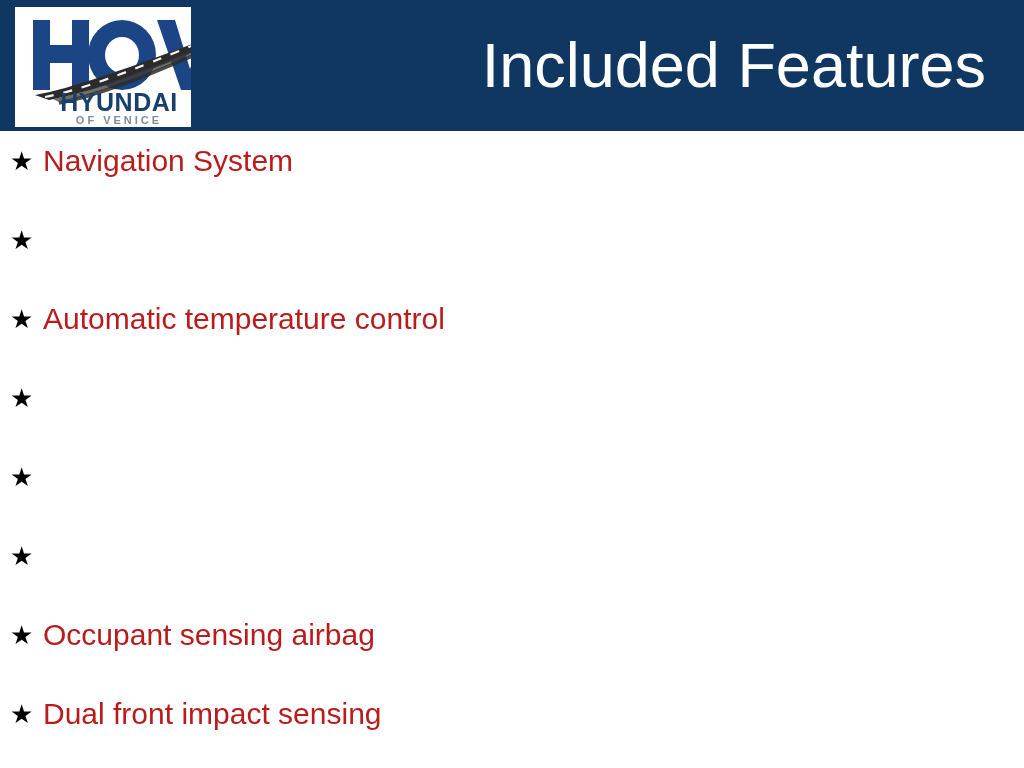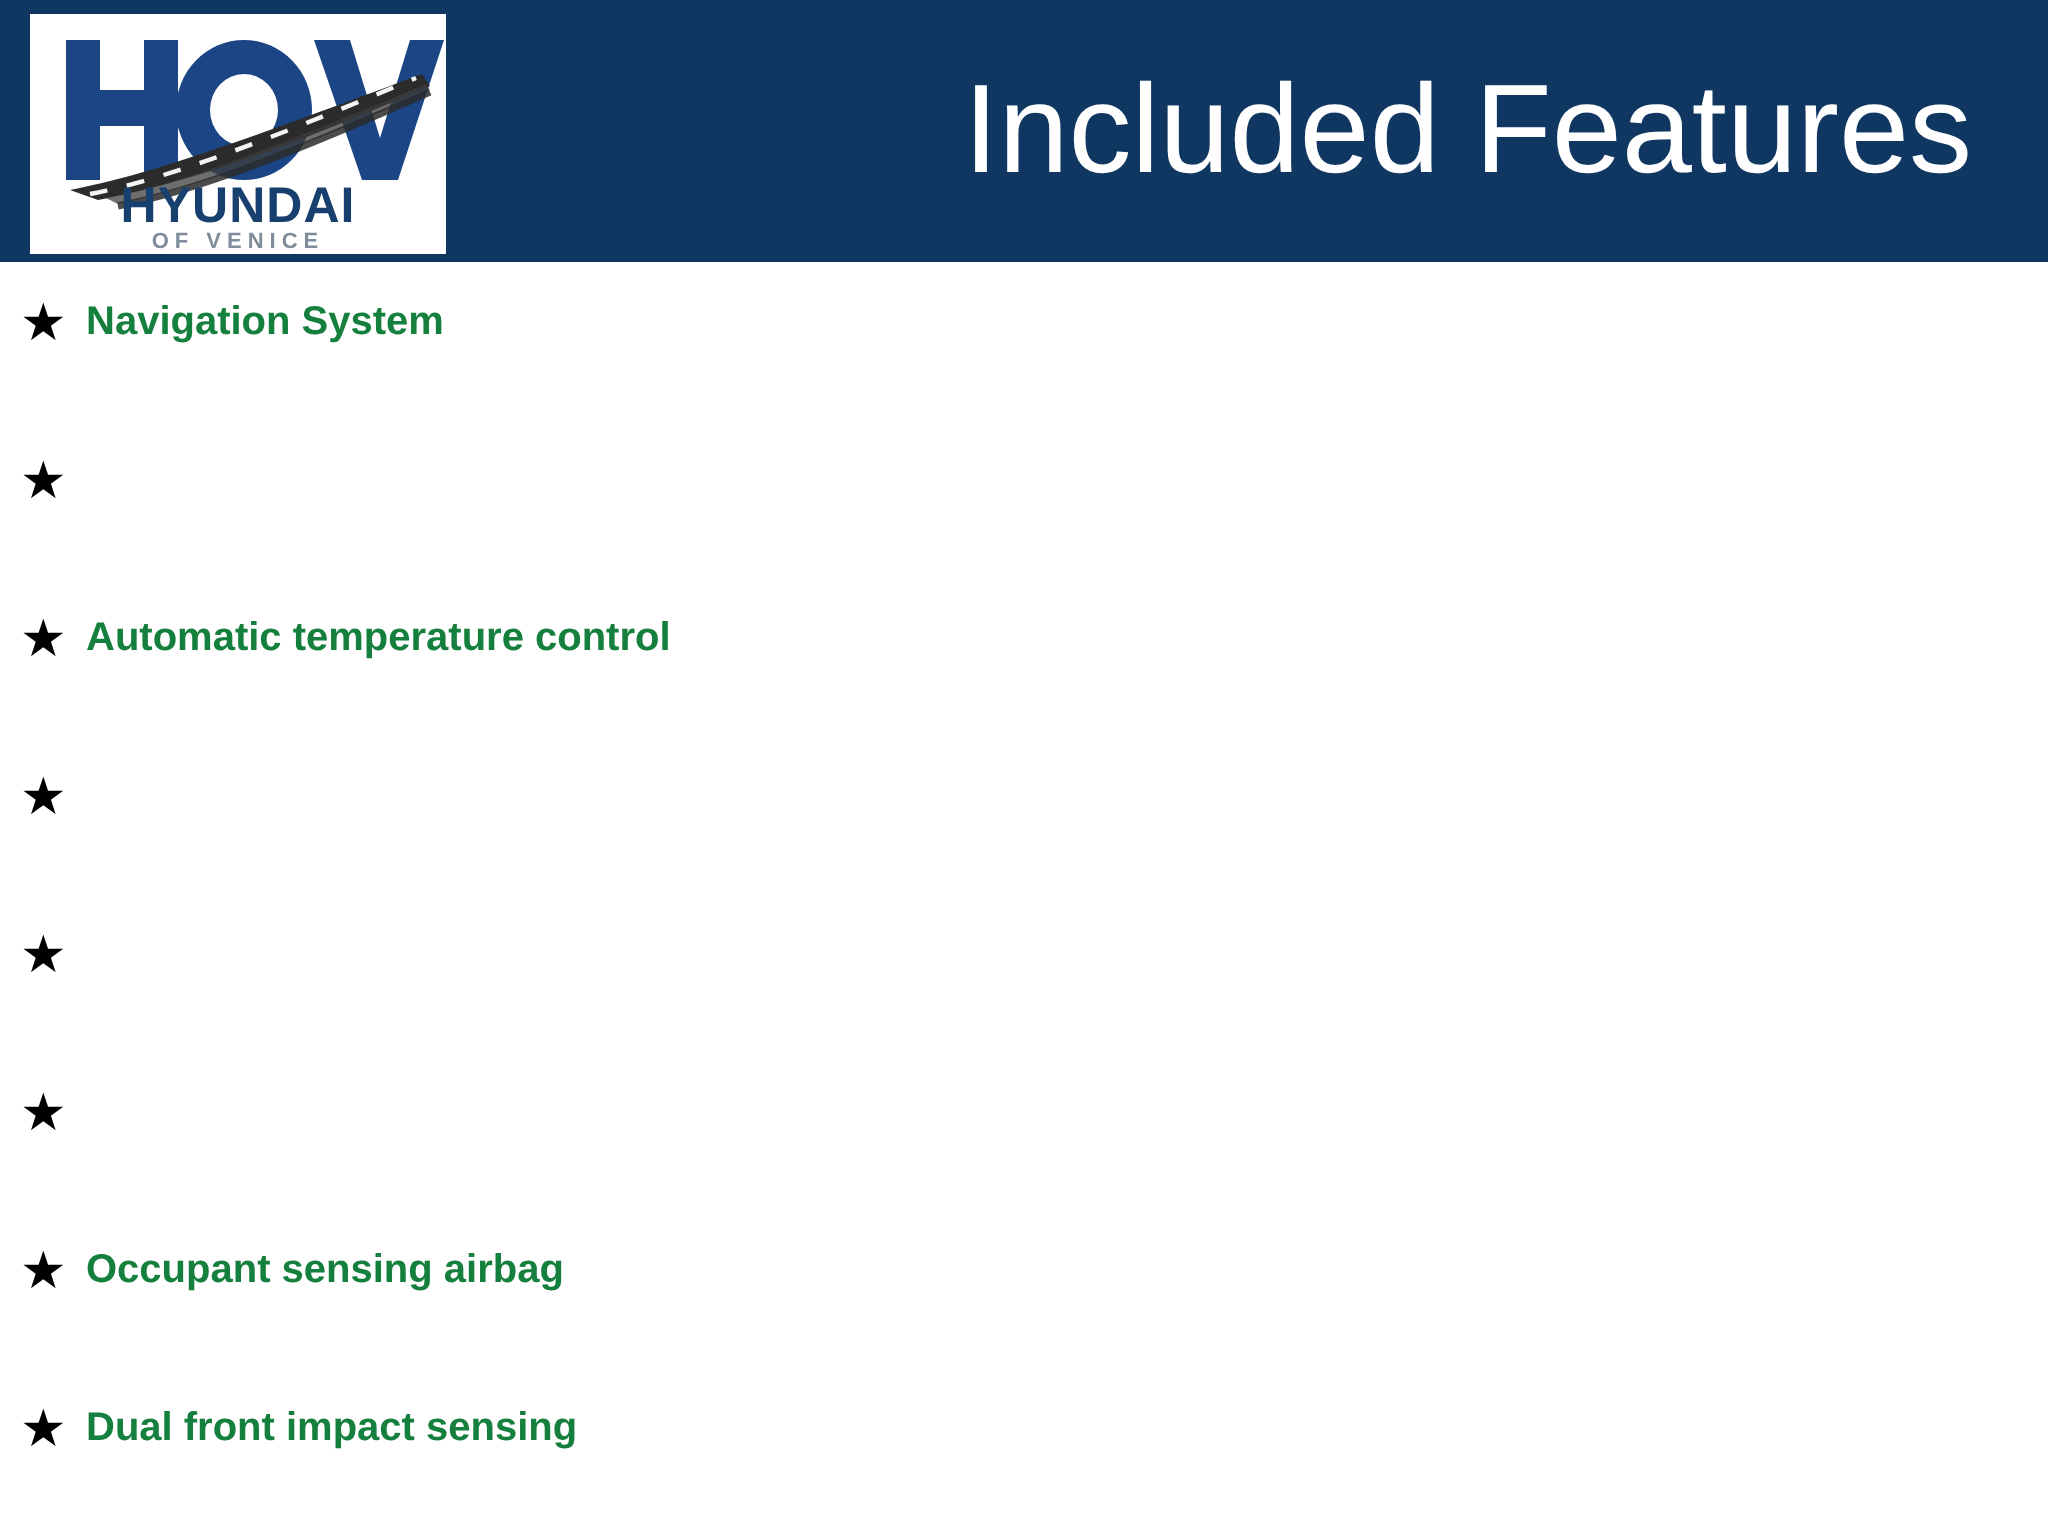--- a/index.html
+++ b/index.html
@@ -25,21 +25,21 @@
     height: 131px;
     background: #0f3762;
     box-sizing: border-box;
   }
 
   
   .logo-box {
     position: absolute;
     left: 15px;
     top: 7px;
-    width: 208px;
+    width: 176px;
     height: 120px;
     background: #ffffff;
     overflow: hidden;
   }
   .logo-inner {
     position: absolute;
     left: 0;
     top: 0;
     width: 208px;
     height: 120px;
@@ -93,24 +93,24 @@
     flex: 0 0 auto;
     width: 33px;
     margin-left: 10px;
     color: #000000;
     font-size: 26px;
     line-height: 42px;
     text-align: left;
   }
   .feature-text {
     flex: 1 1 auto;
-    color: #15803d;
-    font-size: 20px;
+    color: #b91c1c;
+    font-size: 30px;
     line-height: 42px;
-    font-weight: 700;
+    font-weight: 400;
     white-space: nowrap;
   }
 </style>
 </head>
 <body>
 
 <div class="slide-header">
 
   <div class="logo-box">
     <div class="logo-inner">

